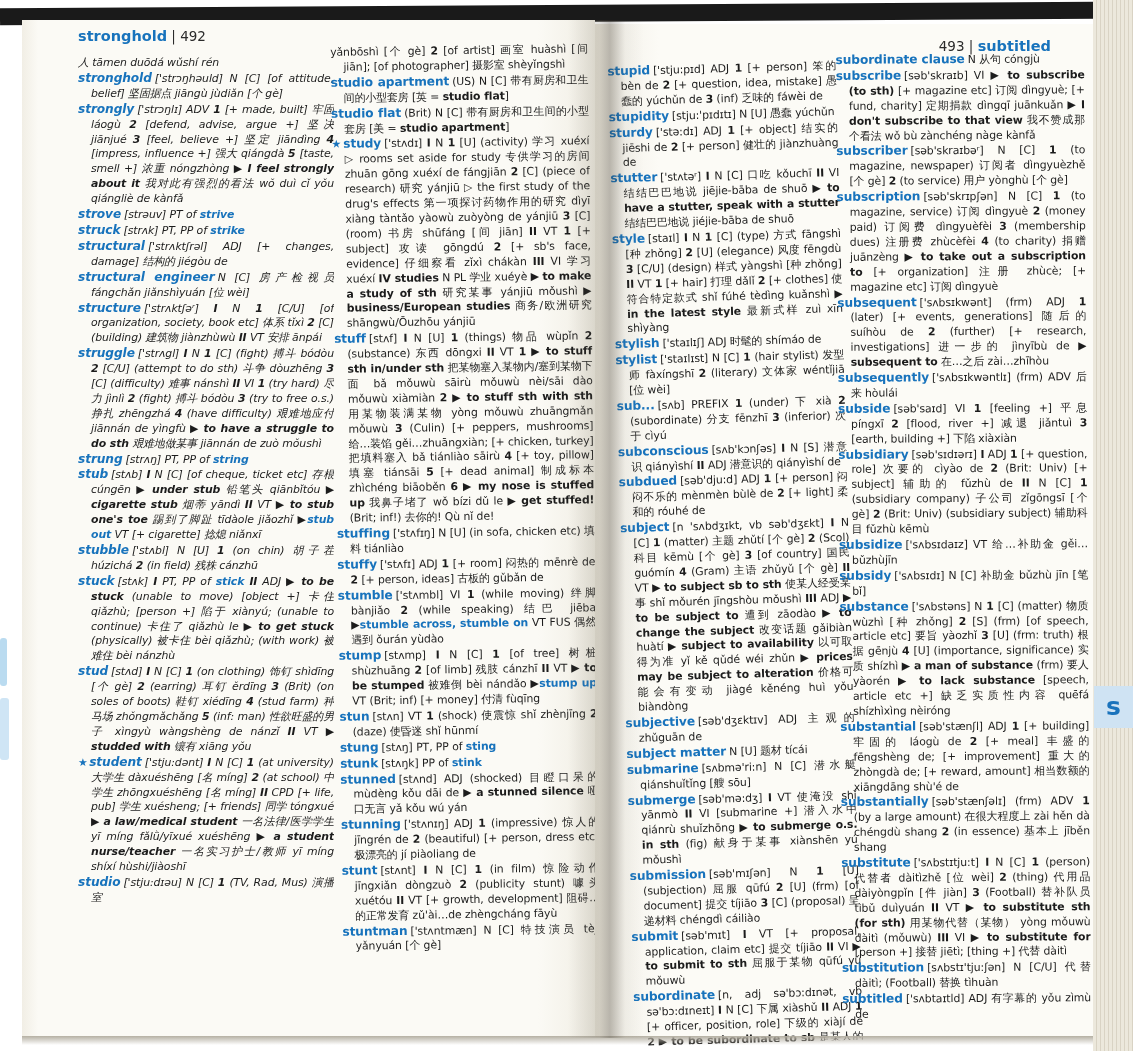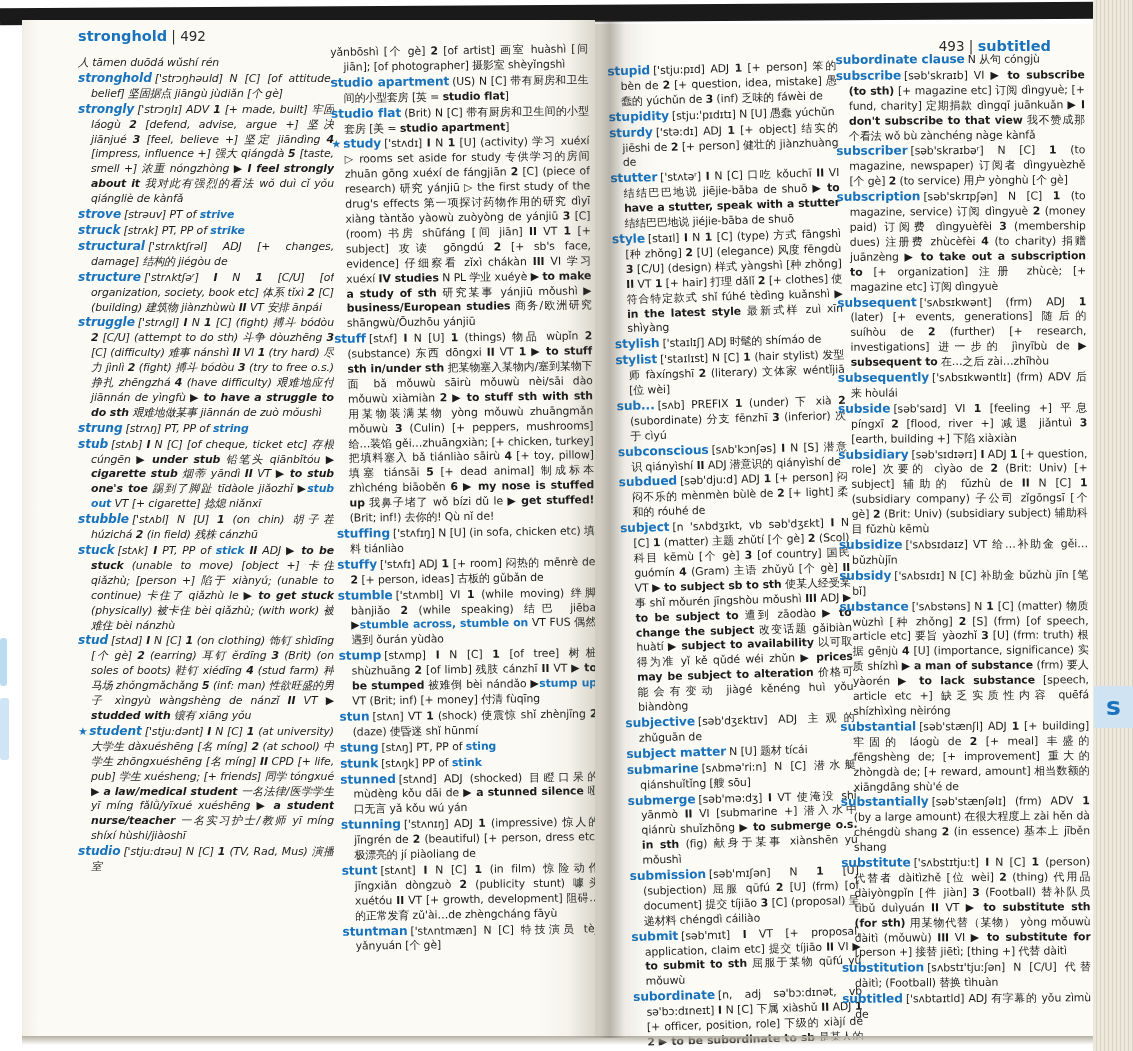--- a/index.html
+++ b/index.html
@@ -55,20 +55,21 @@
       <span class="w">stronghold</span>
       <span>| 492</span>
     </div>
     <div class="col col1">
         <div class="entry cont"><span class="body">人 tāmen duōdá wǔshí rén</span></div>
         <div class="entry"><span class="hw">stronghold</span><span class="body">['strɔŋhəuld] N [C] [of attitude, belief] 坚固据点 jiāngù jùdiǎn [个 gè]</span></div>
         <div class="entry"><span class="hw">strongly</span><span class="body">['strɔŋlɪ] ADV <b>1</b> [+ made, built] 牢固 láogù <b>2</b> [defend, advise, argue +] 坚决 jiānjué <b>3</b> [feel, believe +] 坚定 jiāndìng <b>4</b> [impress, influence +] 强大 qiángdà <b>5</b> [taste, smell +] 浓重 nóngzhòng ▶ <b>I feel strongly about it</b> 我对此有强烈的看法 wǒ duì cǐ yǒu qiángliè de kànfǎ</span></div>
         <div class="entry"><span class="hw">strove</span><span class="body">[strəuv] PT of <b class="pv">strive</b></span></div>
         <div class="entry"><span class="hw">struck</span><span class="body">[strʌk] PT, PP of <b class="pv">strike</b></span></div>
         <div class="entry"><span class="hw">structural</span><span class="body">['strʌktʃrəl] ADJ [+ changes, damage] 结构的 jiégòu de</span></div>
+        <div class="entry"><span class="hw">structural engineer</span><span class="body">N [C] 房产检视员 fángchǎn jiǎnshìyuán [位 wèi]</span></div>
         <div class="entry"><span class="hw">structure</span><span class="body">['strʌktʃəʳ] <b>I</b> N <b>1</b> [C/U] [of organization, society, book etc] 体系 tǐxì <b>2</b> [C] (building) 建筑物 jiànzhùwù <b>II</b> VT 安排 ānpái</span></div>
         <div class="entry"><span class="hw">struggle</span><span class="body">['strʌgl] <b>I</b> N <b>1</b> [C] (fight) 搏斗 bódòu <b>2</b> [C/U] (attempt to do sth) 斗争 dòuzhēng <b>3</b> [C] (difficulty) 难事 nánshì <b>II</b> VI <b>1</b> (try hard) 尽力 jìnlì <b>2</b> (fight) 搏斗 bódòu <b>3</b> (try to free o.s.) 挣扎 zhēngzhá <b>4</b> (have difficulty) 艰难地应付 jiānnán de yìngfù ▶ <b>to have a struggle to do sth</b> 艰难地做某事 jiānnán de zuò mǒushì</span></div>
         <div class="entry"><span class="hw">strung</span><span class="body">[strʌŋ] PT, PP of <b class="pv">string</b></span></div>
         <div class="entry"><span class="hw">stub</span><span class="body">[stʌb] <b>I</b> N [C] [of cheque, ticket etc] 存根 cúngēn ▶ <b>under stub</b> 铅笔头 qiānbǐtóu ▶ <b>cigarette stub</b> 烟蒂 yāndì <b>II</b> VT ▶ <b>to stub one's toe</b> 踢到了脚趾 tīdàole jiǎozhǐ ▶<b class="pv">stub out</b> VT [+ cigarette] 捻熄 niǎnxī</span></div>
         <div class="entry"><span class="hw">stubble</span><span class="body">['stʌbl] N [U] <b>1</b> (on chin) 胡子茬 húzichá <b>2</b> (in field) 残株 cánzhū</span></div>
         <div class="entry"><span class="hw">stuck</span><span class="body">[stʌk] <b>I</b> PT, PP of <b class="pv">stick</b> <b>II</b> ADJ ▶ <b>to be stuck</b> (unable to move) [object +] 卡住 qiǎzhù; [person +] 陷于 xiànyú; (unable to continue) 卡住了 qiǎzhù le ▶ <b>to get stuck</b> (physically) 被卡住 bèi qiǎzhù; (with work) 被难住 bèi nánzhù</span></div>
         <div class="entry"><span class="hw">stud</span><span class="body">[stʌd] <b>I</b> N [C] <b>1</b> (on clothing) 饰钉 shìdīng [个 gè] <b>2</b> (earring) 耳钉 ěrdīng <b>3</b> (Brit) (on soles of boots) 鞋钉 xiédīng <b>4</b> (stud farm) 种马场 zhǒngmǎchǎng <b>5</b> (inf: man) 性欲旺盛的男子 xìngyù wàngshèng de nánzǐ <b>II</b> VT ▶ <b>studded with</b> 镶有 xiāng yǒu</span></div>
         <div class="entry"><span class="star">★</span><span class="hw">student</span><span class="body">['stju:dənt] <b>I</b> N [C] <b>1</b> (at university) 大学生 dàxuéshēng [名 míng] <b>2</b> (at school) 中学生 zhōngxuéshēng [名 míng] <b>II</b> CPD [+ life, pub] 学生 xuésheng; [+ friends] 同学 tóngxué ▶ <b>a law/medical student</b> 一名法律/医学学生 yī míng fǎlǜ/yīxué xuéshēng ▶ <b>a student nurse/teacher</b> 一名实习护士/教师 yī míng shíxí hùshi/jiàoshī</span></div>
         <div class="entry"><span class="hw">studio</span><span class="body">['stju:dɪəu] N [C] <b>1</b> (TV, Rad, Mus) 演播室</span></div>
       </div>

